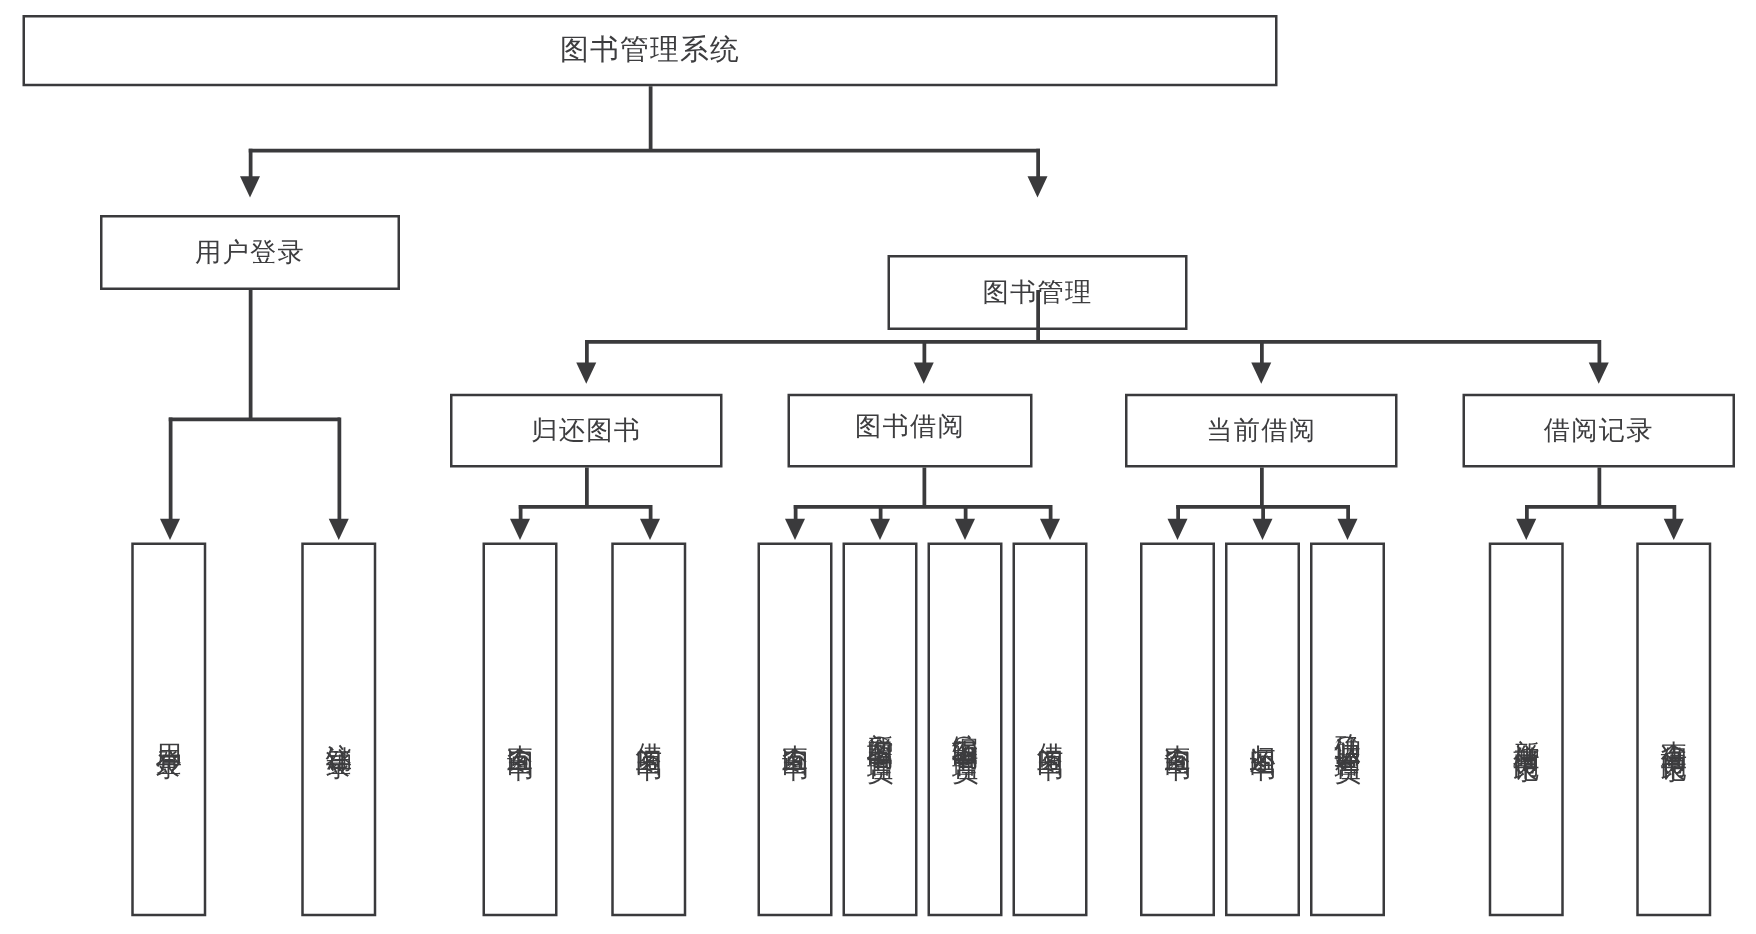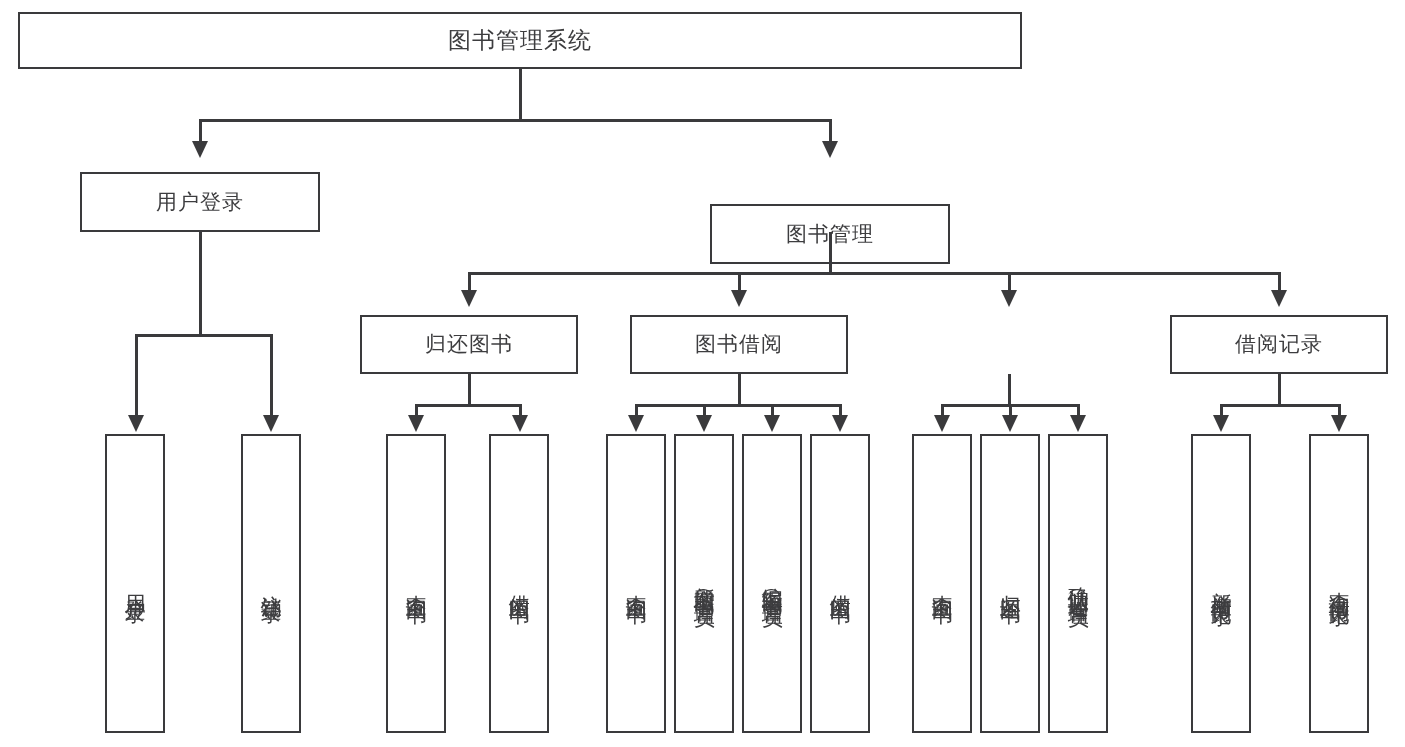--- a/index.html
+++ b/index.html
@@ -109,22 +109,25 @@
   <div class="ln v" style="left:1008px;top:272px;height:20px;"></div>
   <div class="ln v" style="left:1278px;top:272px;height:20px;"></div>
   <div class="arrow" style="left:461px;top:290px;"></div>
   <div class="arrow" style="left:731px;top:290px;"></div>
   <div class="arrow" style="left:1001px;top:290px;"></div>
   <div class="arrow" style="left:1271px;top:290px;"></div>
 
   <div class="node" style="left:360px;top:315px;width:218px;height:59px;">
     <span class="label">归还图书</span>
   </div>
-  <div class="node" style="left:630px;top:315px;width:218px;height:59px;">
+  <div class="node" style="left:630px;top:315px;width:196px;height:59px;font-family:Liberation Mono, monospace;">
     <span class="label">图书借阅</span>
+  </div>
+  <div class="node" style="left:900px;top:315px;width:218px;height:59px;">
+    <span class="label">当前借阅</span>
   </div>
   <div class="node" style="left:1170px;top:315px;width:218px;height:59px;">
     <span class="label">借阅记录</span>
   </div>
 
   <div class="ln v" style="left:468px;top:374px;height:32px;"></div>
   <div class="ln h" style="left:415px;top:404px;width:106px;"></div>
   <div class="ln v" style="left:415px;top:404px;height:13px;"></div>
   <div class="ln v" style="left:519px;top:404px;height:13px;"></div>
   <div class="arrow" style="left:408px;top:415px;"></div>

